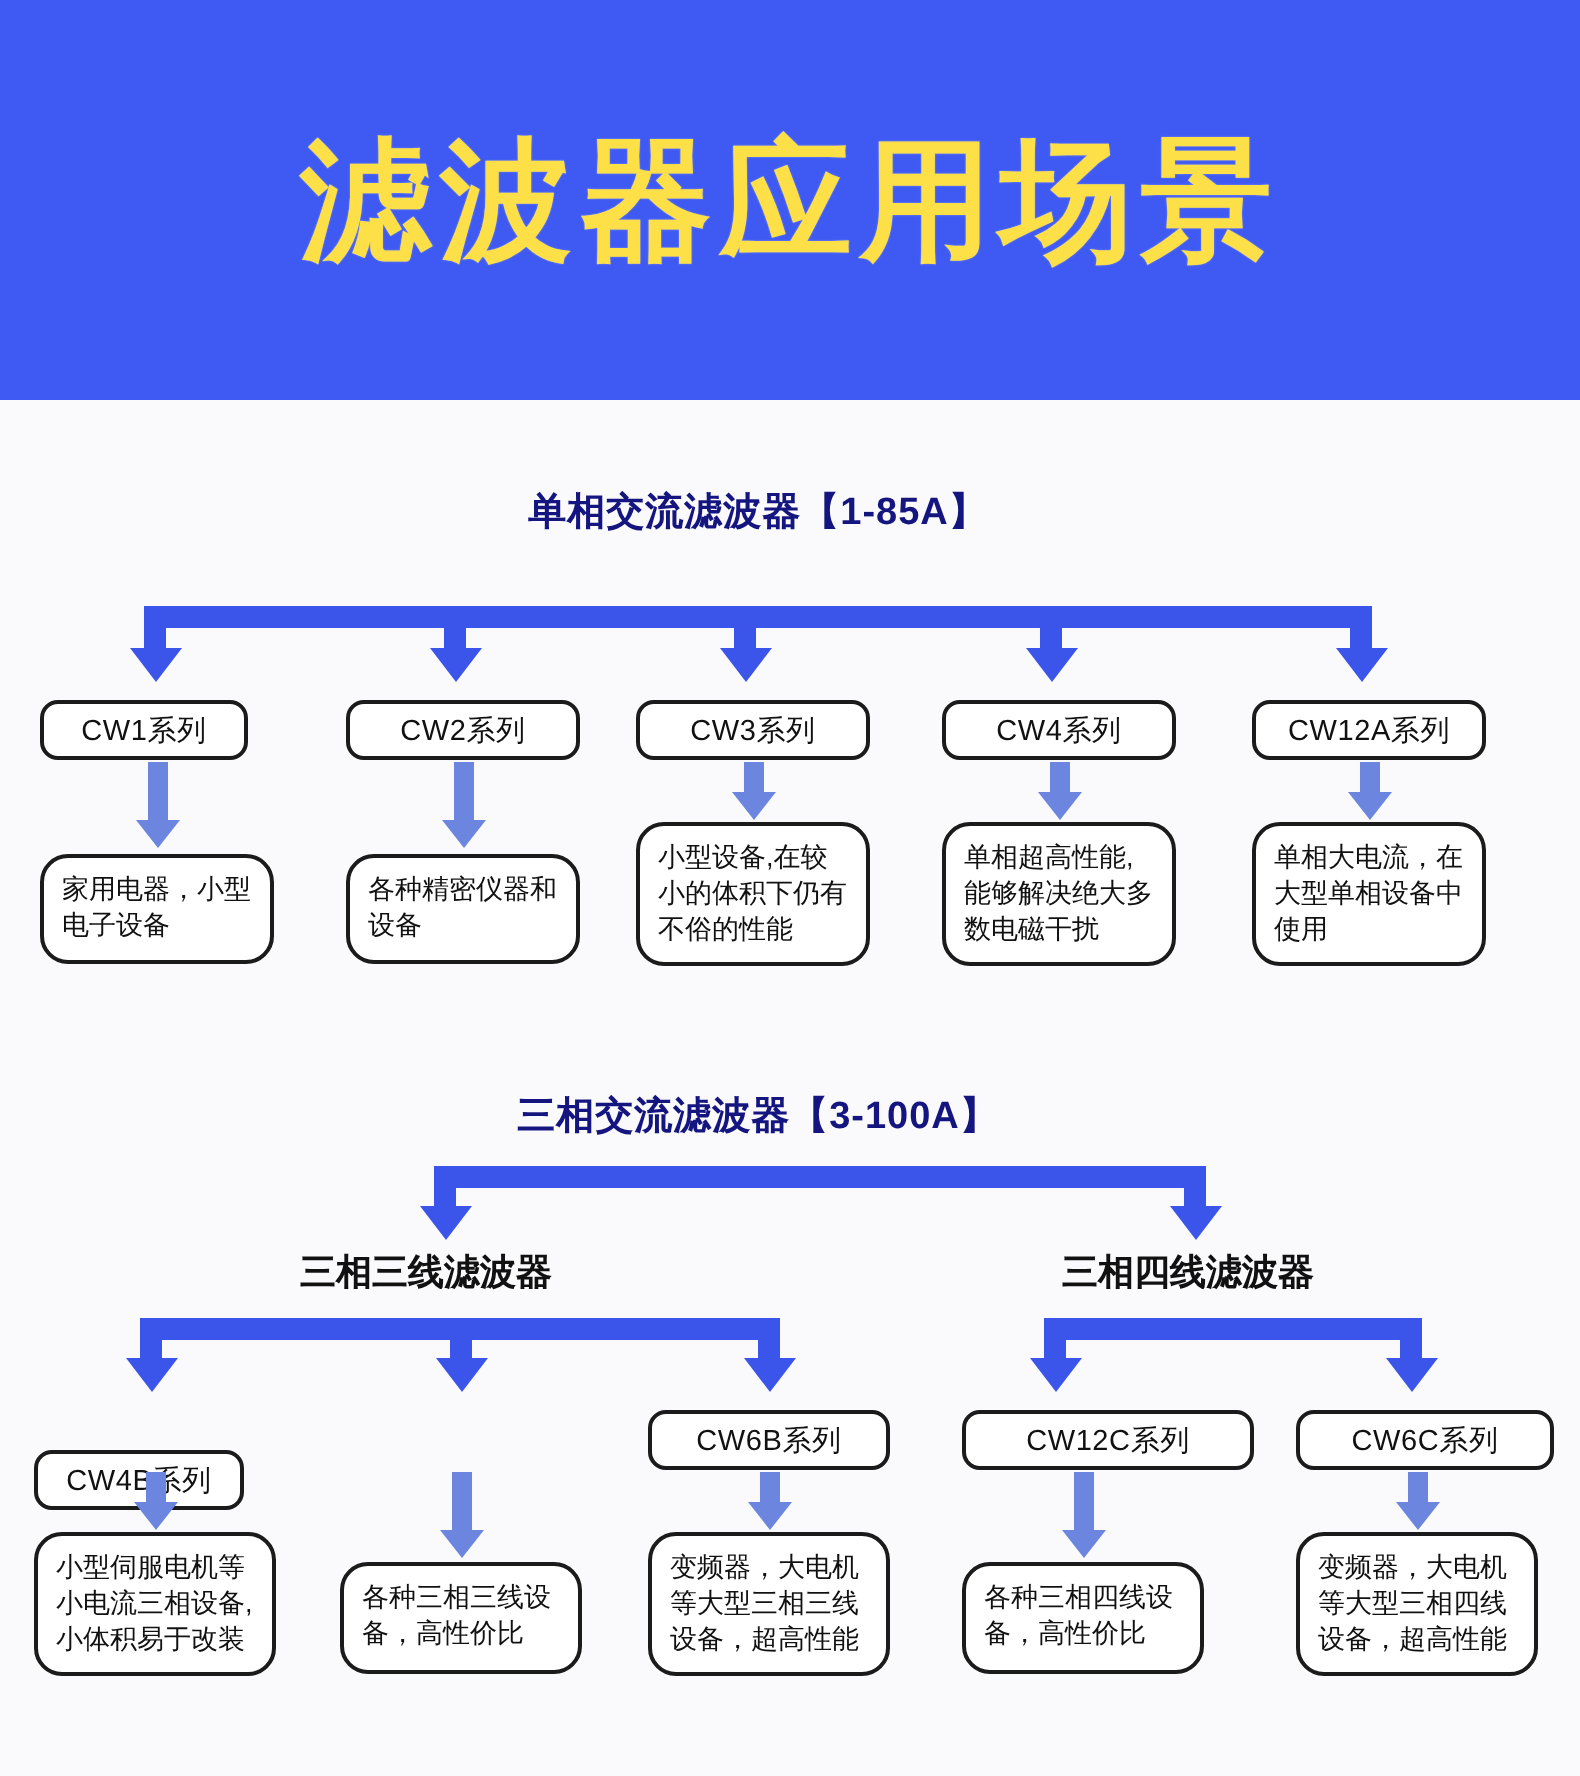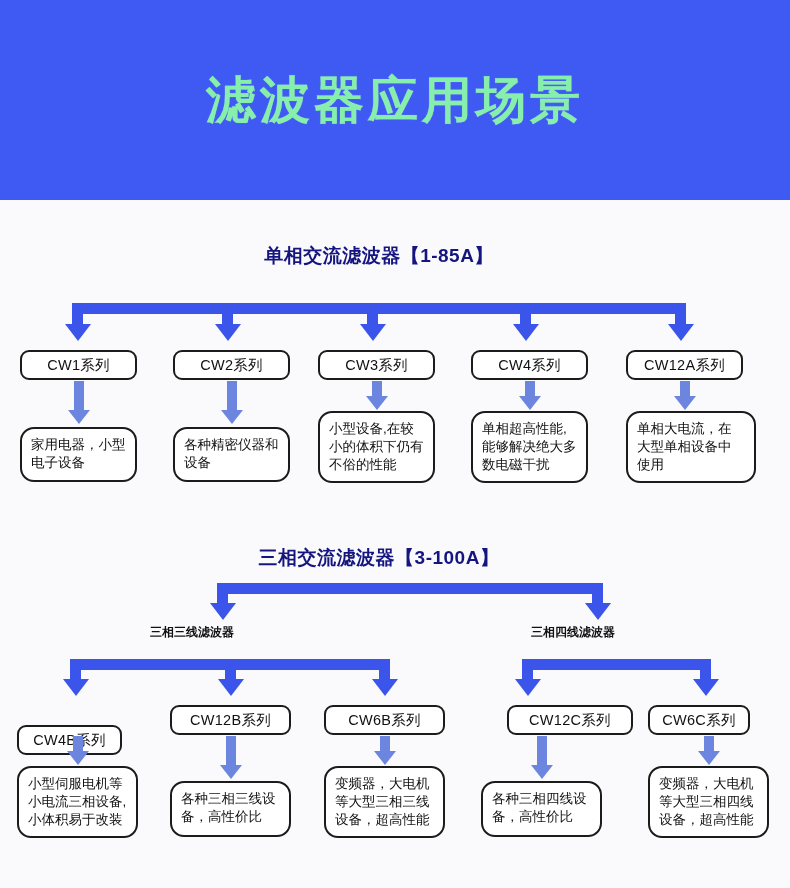--- a/index.html
+++ b/index.html
@@ -11,22 +11,22 @@
   }
   #root{position:relative;width:790px;height:888px;}
 
   
   .banner{
     position:absolute;left:0;top:0;width:790px;height:200px;
     background:#3f5af2;
     display:flex;align-items:center;justify-content:center;
   }
   .banner-title{
-    color:#86efac;
-    font-size:50px;
+    color:#fde047;
+    font-size:66px;
     font-weight:700;
     letter-spacing:4px;
     line-height:1;
     text-shadow:0 0 1px rgba(255,255,255,.4);
   }
 
   
   .sec-title{
     position:absolute;width:758px;text-align:center;
     color:#151580;font-size:19px;font-weight:700;letter-spacing:.5px;
@@ -58,21 +58,21 @@
     padding:7px 9px;
     line-height:1.35;
     font-size:13.5px;
     align-items:flex-start;
   }
   .box.desc .txt{display:block;width:100%;}
   .box.desc.center .txt{text-align:left;}
 
   
   .plain-label{
-    position:absolute;color:#111;font-size:12px;font-weight:600;
+    position:absolute;color:#111;font-size:18px;font-weight:600;
     white-space:nowrap;
   }
 
   
   .hbar{position:absolute;background:#3b55ea;height:11px;border-radius:1px;}
   .vstem{position:absolute;background:#3b55ea;width:11px;}
   .arrow-down{
     position:absolute;width:0;height:0;
     border-left:13px solid transparent;
     border-right:13px solid transparent;
@@ -108,21 +108,21 @@
 
   <div class="vstem" style="left:367px;top:303px;height:23px;"></div>
   <div class="arrow-down" style="left:359.5px;top:324px;"></div>
 
   <div class="vstem" style="left:520px;top:303px;height:23px;"></div>
   <div class="arrow-down" style="left:512.5px;top:324px;"></div>
 
   <div class="vstem" style="left:675px;top:303px;height:23px;"></div>
   <div class="arrow-down" style="left:667.5px;top:324px;"></div>
 
-  <div class="box series" style="left:20px;top:350px;width:117px;">
+  <div class="box series" style="left:20px;top:350px;width:104px;">
     <span>CW1系列</span>
   </div>
   <div class="box series" style="left:173px;top:350px;width:117px;">
     <span>CW2系列</span>
   </div>
   <div class="box series" style="left:318px;top:350px;width:117px;">
     <span>CW3系列</span>
   </div>
   <div class="box series" style="left:471px;top:350px;width:117px;">
     <span>CW4系列</span>
@@ -151,21 +151,21 @@
   </div>
   <div class="box desc" style="left:173px;top:427px;width:117px;height:55px;">
     <span class="txt">各种精密仪器和<br>设备</span>
   </div>
   <div class="box desc" style="left:471px;top:411px;width:117px;height:72px;">
     <span class="txt">单相超高性能,<br>能够解决绝大多<br>数电磁干扰</span>
   </div>
   <div class="box desc" style="left:318px;top:411px;width:117px;height:72px;">
     <span class="txt">小型设备,在较<br>小的体积下仍有<br>不俗的性能</span>
   </div>
-  <div class="box desc" style="left:626px;top:411px;width:130px;height:72px;">
+  <div class="box desc" style="left:626px;top:411px;width:117px;height:72px;">
     <span class="txt">单相大电流，在<br>大型单相设备中<br>使用</span>
   </div>
 
   <div class="sec-title" id="sec2-title">三相交流滤波器【3-100A】</div>
 
   <div class="hbar" style="left:217px;top:583px;width:386px;"></div>
   <div class="vstem" style="left:217px;top:583px;height:22px;"></div>
   <div class="arrow-down" style="left:209.5px;top:603px;"></div>
   <div class="vstem" style="left:592px;top:583px;height:22px;"></div>
   <div class="arrow-down" style="left:584.5px;top:603px;"></div>
@@ -183,30 +183,27 @@
 
   <div class="hbar" style="left:522px;top:659px;width:189px;"></div>
   <div class="vstem" style="left:522px;top:659px;height:22px;"></div>
   <div class="arrow-down" style="left:514.5px;top:679px;"></div>
   <div class="vstem" style="left:700px;top:659px;height:22px;"></div>
   <div class="arrow-down" style="left:692.5px;top:679px;"></div>
 
   <div class="box series" style="left:17px;top:725px;width:105px;">
     <span>CW4B系列</span>
   </div>
-  <div class="box series" style="left:170px;top:705px;width:121px;">
-    <span>CW12B系列</span>
-  </div>
   <div class="box series" style="left:324px;top:705px;width:121px;">
     <span>CW6B系列</span>
   </div>
-  <div class="box series" style="left:507px;top:705px;width:126px;">
+  <div class="box series" style="left:481px;top:705px;width:146px;">
     <span>CW12C系列</span>
   </div>
-  <div class="box series" style="left:648px;top:705px;width:102px;">
+  <div class="box series" style="left:648px;top:705px;width:129px;">
     <span>CW6C系列</span>
   </div>
 
   <div class="lstem" style="left:72.5px;top:736px;height:17px;"></div>
   <div class="larrow" style="left:66.5px;top:751px;"></div>
 
   <div class="lstem" style="left:225.5px;top:736px;height:31px;"></div>
   <div class="larrow" style="left:219.5px;top:765px;"></div>
 
   <div class="lstem" style="left:379.5px;top:736px;height:17px;"></div>

